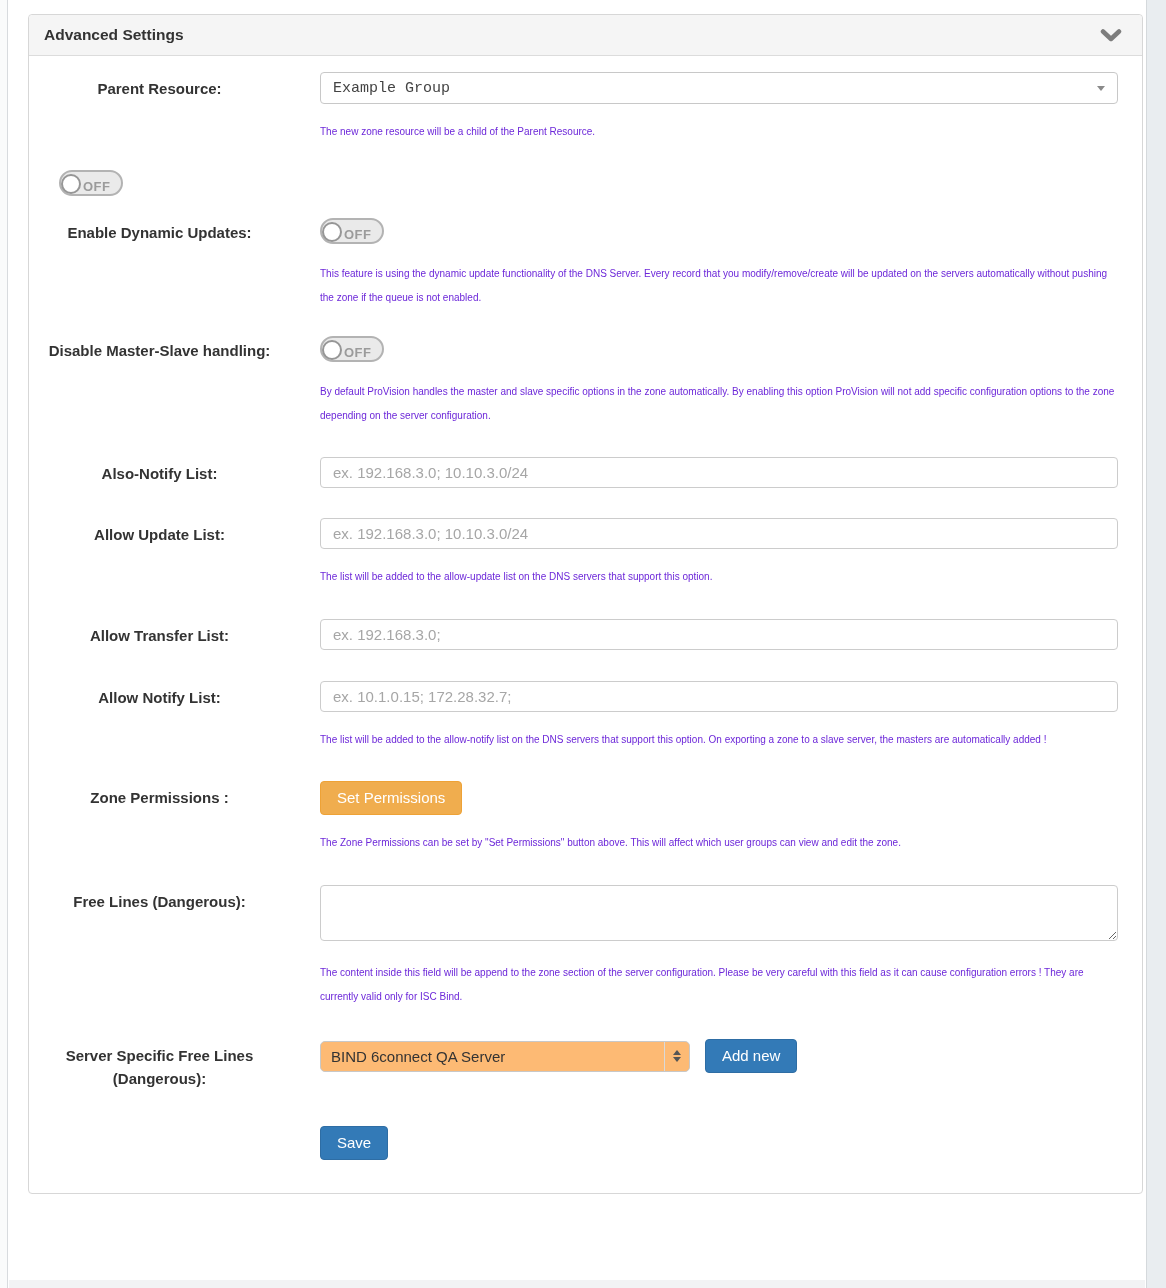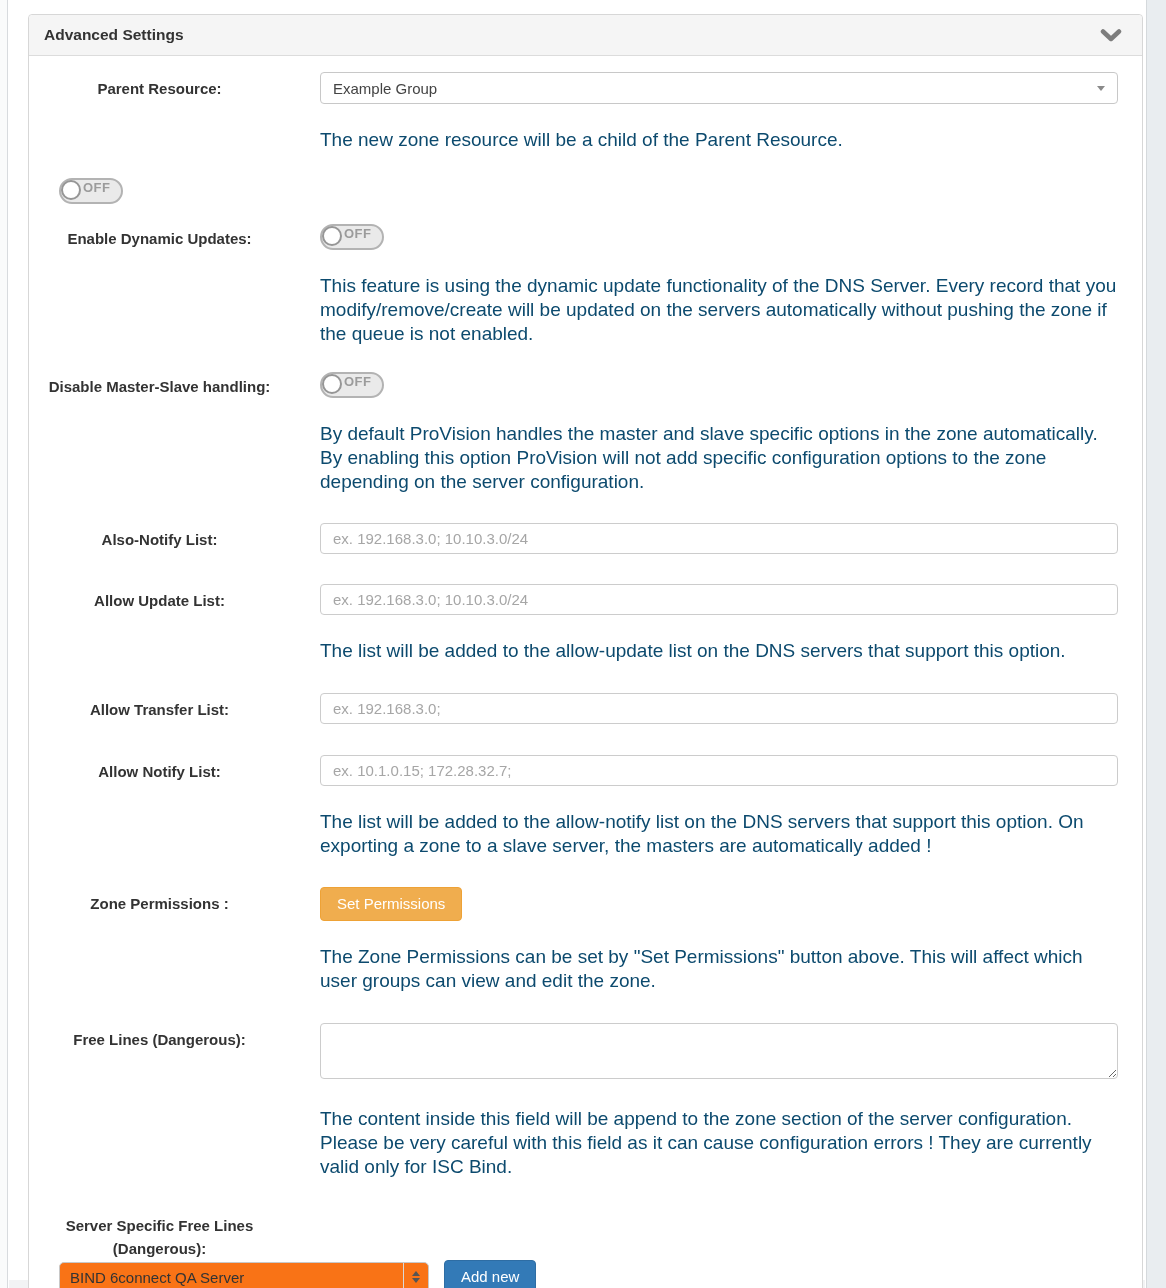--- a/index.html
+++ b/index.html
@@ -46,44 +46,45 @@
     width: 261px; flex-shrink: 0;
     text-align: center;
     font-weight: bold; font-size: 15px; color: #333;
     line-height: 23px;
     padding-top: 5px;
   }
   .lbl.toggle-lbl { padding-top: 3px; }
   .ctl { margin-left: 30px; width: 798px; }
 
   .hint {
-    margin-top: 24px;
-    font-size: 19px; color: #0c4a6e;
+    margin-top: 16px;
+    font-size: 10px; color: #6d28d9;
     line-height: 24px;
   }
 
   
   .select2 {
     width: 798px; height: 32px;
     border: 1px solid #c8c8c8; border-radius: 4px;
     background: #fff;
     display: flex; align-items: center; justify-content: space-between;
     padding: 0 12px;
     font-size: 15px; color: #444;
     cursor: pointer;
+    font-family: Liberation Mono, monospace;
   }
   .caret-down {
     width: 0; height: 0;
     border-left: 4px solid transparent; border-right: 4px solid transparent;
     border-top: 5px solid #8a8a8a;
   }
 
   
   .toggle {
-    display: inline-flex; align-items: flex-start;
+    display: inline-flex; align-items: flex-end;
     height: 26px;
     border: 2px solid #b3b3b3; border-radius: 14px;
     background: #eaeaea;
     padding: 0 10px 0 0;
     cursor: pointer;
   }
   .toggle-knob {
     width: 20px; height: 20px;
     background: #fff;
     border: 2px solid #969696; border-radius: 50%;
@@ -124,21 +125,21 @@
     line-height: 20px;
     border: 1px solid transparent;
   }
   .btn-orange { background: #f0ad4e; border-color: #eea236; }
   .btn-blue   { background: #337ab7; border-color: #2e6da4; }
 
   
   .native-select {
     width: 370px; height: 31px;
     border: 1px solid #c8c8c8; border-radius: 5px;
-    background: #f97316;
+    background: #fdba74;
     display: flex; align-items: center;
     font-size: 15px; color: #333;
     cursor: pointer;
   }
   .native-select .sel-text { flex: 1; padding: 0 10px; white-space: nowrap; overflow: hidden; }
   .sel-spinner {
     height: 100%; display: flex; flex-direction: column;
     align-items: center; justify-content: center;
     padding: 0 8px;
     border-left: 1px solid #d9d9d9;
@@ -154,21 +155,21 @@
     border-left: 4px solid transparent; border-right: 4px solid transparent;
     border-top: 5px solid #555;
   }
   .select-row { display: flex; align-items: center; gap: 15px; }
 
   .mb20 { margin-bottom: 20px; }
   .mb26 { margin-bottom: 26px; }
   .mb29 { margin-bottom: 29px; }
   .mb30 { margin-bottom: 30px; }
   .mb31 { margin-bottom: 31px; }
-  .mb36 { margin-bottom: 36px; flex-direction: column; }
+  .mb36 { margin-bottom: 36px; }
   .mb0  { margin-bottom: 0; }
 </style>
 </head>
 <body>
 
 <div class="page-left-strip"></div>
 <div class="page-right-gutter"></div>
 <div class="page-bottom-strip"></div>
 
 <div class="panel">

